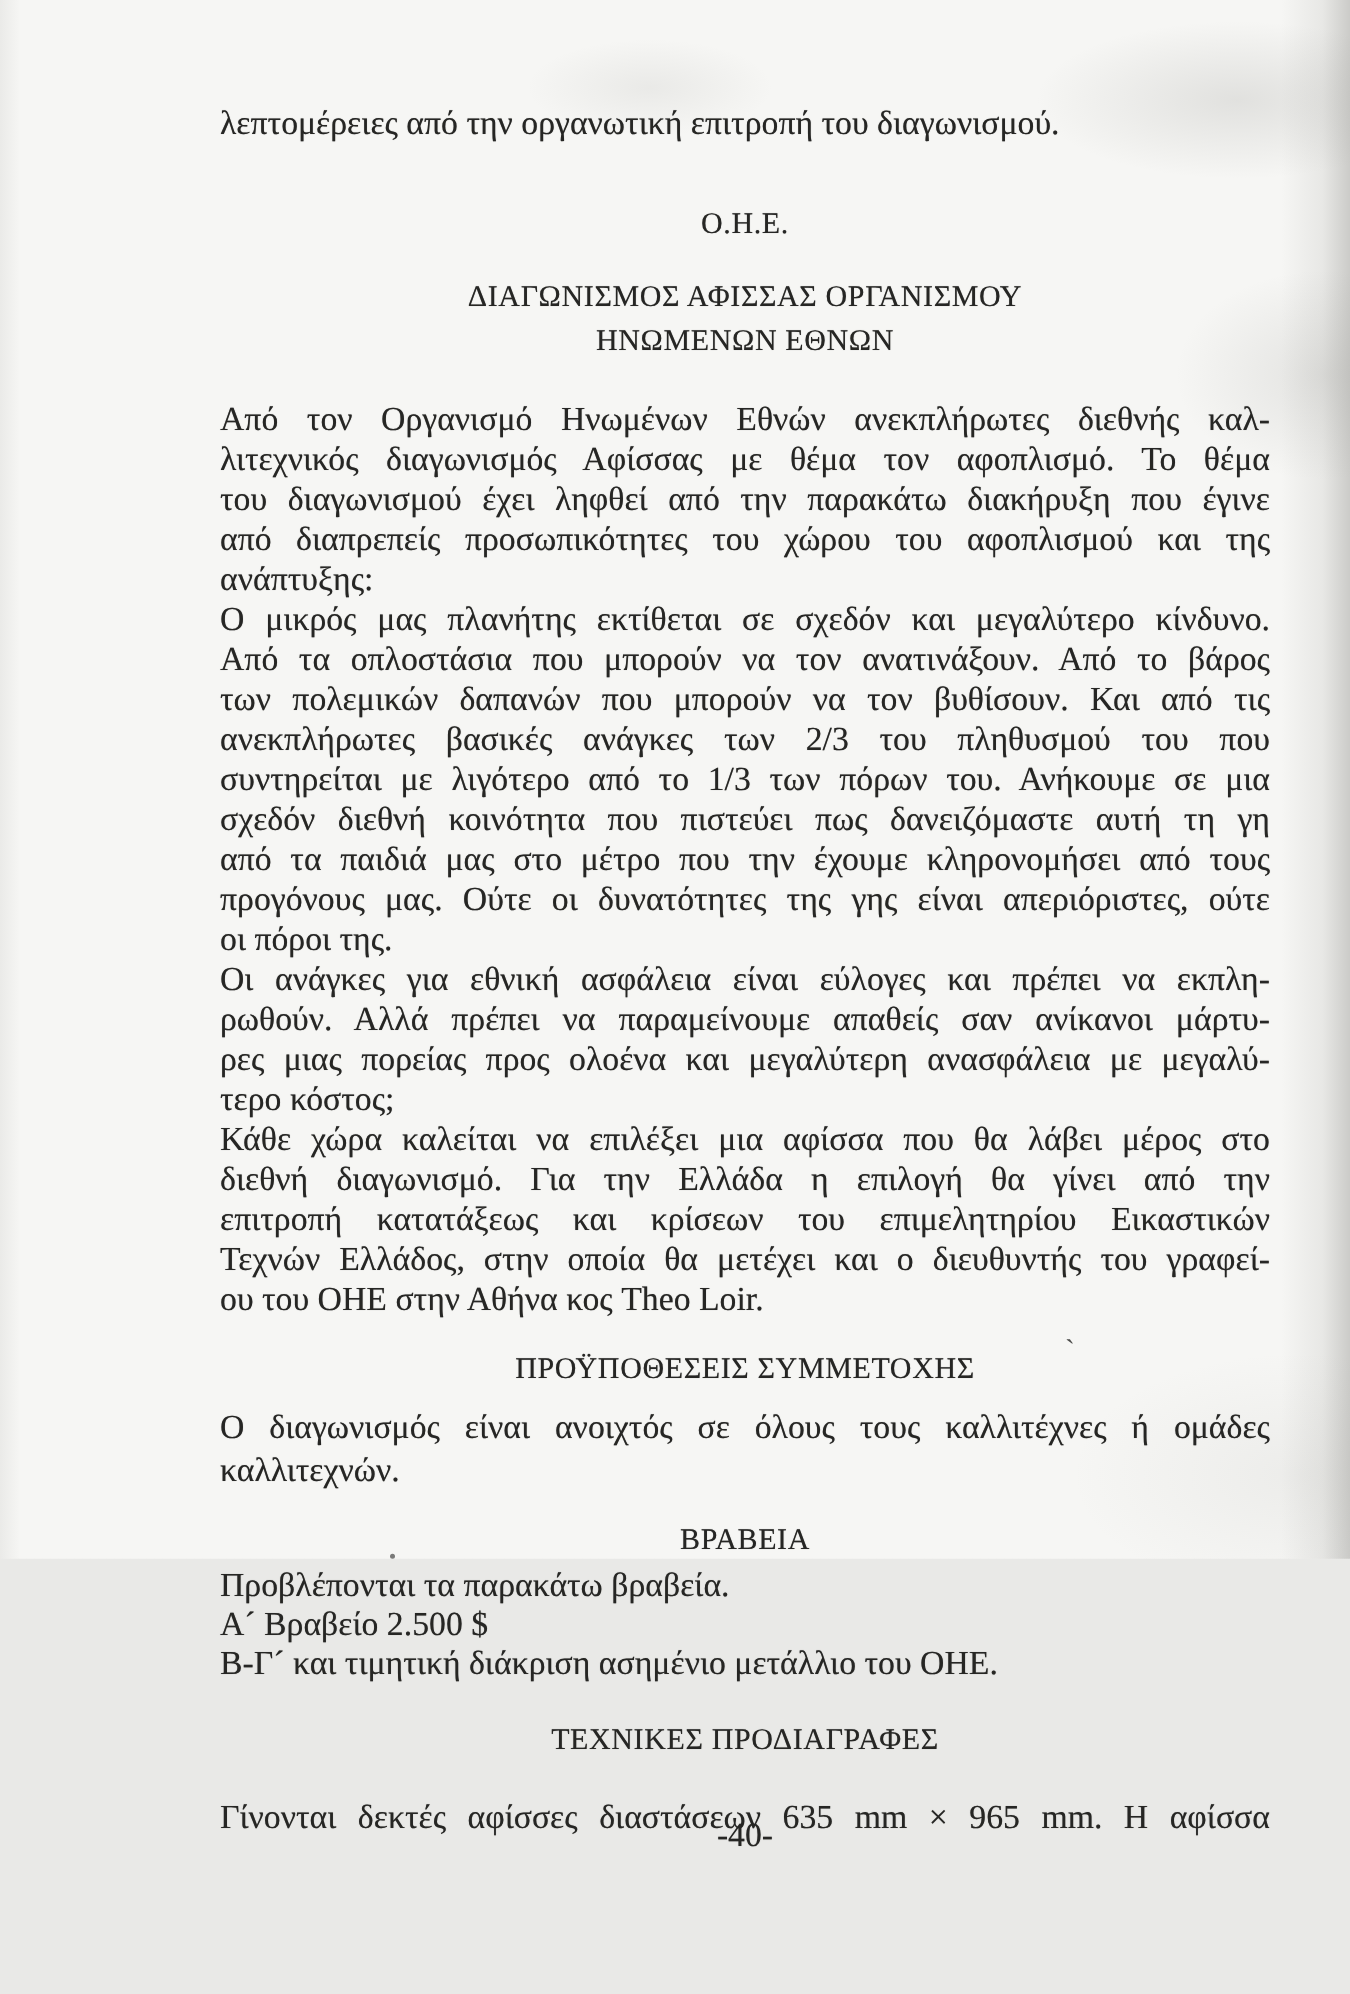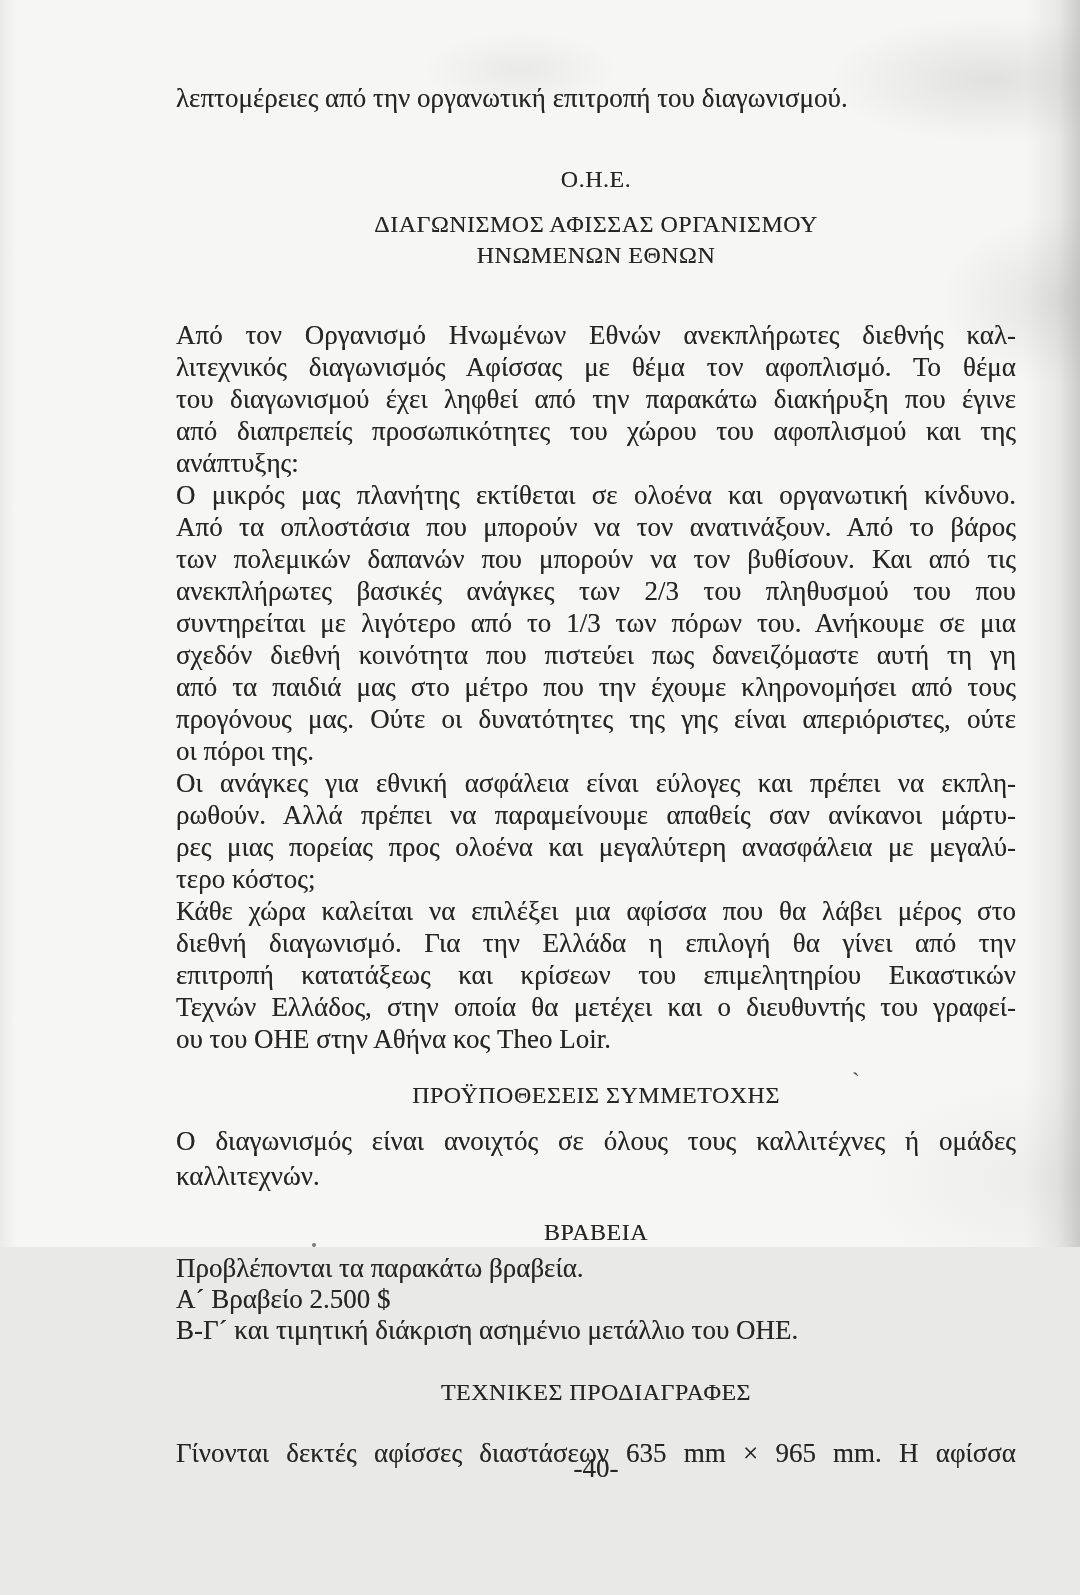--- a/index.html
+++ b/index.html
@@ -28,22 +28,22 @@
     text-shadow:0 0 0.6px rgba(38,38,36,.55);
   }
   .ln { text-align:justify; text-align-last:justify; }
   .ln.short { text-align:left; text-align-last:left; }
   .center { text-align:center; text-align-last:center; }
   .heading { font-size:24px; letter-spacing:0.5px; }
   .sec-lines { line-height:35px; }
   .sec-lines.tight { line-height:31px; }
   .intro { top:82px; }
   .ohe { top:163px; }
-  .t1 { top:208px; }
-  .t2 { top:239px; }
+  .t1 { top:222px; }
+  .t2 { top:257px; }
   .bodyblock { top:319px; }
   .s1h { top:1079px; }
   .s1l { top:1124px; }
   .s2h { top:1216px; }
   .s2l { top:1253px; }
   .s3h { top:1376px; }
   .s3l { top:1436px; }
   .pnum { top:1452px; }
   .stray {
     position:absolute; left:852px; top:1068px; width:20px;
@@ -65,21 +65,21 @@
 
   <div class="txt t1 center heading">ΔΙΑΓΩΝΙΣΜΟΣ ΑΦΙΣΣΑΣ ΟΡΓΑΝΙΣΜΟΥ</div>
   <div class="txt t2 center heading">ΗΝΩΜΕΝΩΝ ΕΘΝΩΝ</div>
 
   <div class="txt bodyblock">
     <div class="ln">Από τον Οργανισμό Ηνωμένων Εθνών ανεκπλήρωτες διεθνής καλ-</div>
     <div class="ln">λιτεχνικός διαγωνισμός Αφίσσας με θέμα τον αφοπλισμό. Το θέμα</div>
     <div class="ln">του διαγωνισμού έχει ληφθεί από την παρακάτω διακήρυξη που έγινε</div>
     <div class="ln">από διαπρεπείς προσωπικότητες του χώρου του αφοπλισμού και της</div>
     <div class="ln short">ανάπτυξης:</div>
-    <div class="ln">Ο μικρός μας πλανήτης εκτίθεται σε ολοένα και οργανωτική κίνδυνο.</div>
+    <div class="ln">Ο μικρός μας πλανήτης εκτίθεται σε σχεδόν και μεγαλύτερο κίνδυνο.</div>
     <div class="ln">Από τα οπλοστάσια που μπορούν να τον ανατινάξουν. Από το βάρος</div>
     <div class="ln">των πολεμικών δαπανών που μπορούν να τον βυθίσουν. Και από τις</div>
     <div class="ln">ανεκπλήρωτες βασικές ανάγκες των 2/3 του πληθυσμού του που</div>
     <div class="ln">συντηρείται με λιγότερο από το 1/3 των πόρων του. Ανήκουμε σε μια</div>
     <div class="ln">σχεδόν διεθνή κοινότητα που πιστεύει πως δανειζόμαστε αυτή τη γη</div>
     <div class="ln">από τα παιδιά μας στο μέτρο που την έχουμε κληρονομήσει από τους</div>
     <div class="ln">προγόνους μας. Ούτε οι δυνατότητες της γης είναι απεριόριστες, ούτε</div>
     <div class="ln short">οι πόροι της.</div>
     <div class="ln">Οι ανάγκες για εθνική ασφάλεια είναι εύλογες και πρέπει να εκπλη-</div>
     <div class="ln">ρωθούν. Αλλά πρέπει να παραμείνουμε απαθείς σαν ανίκανοι μάρτυ-</div>

